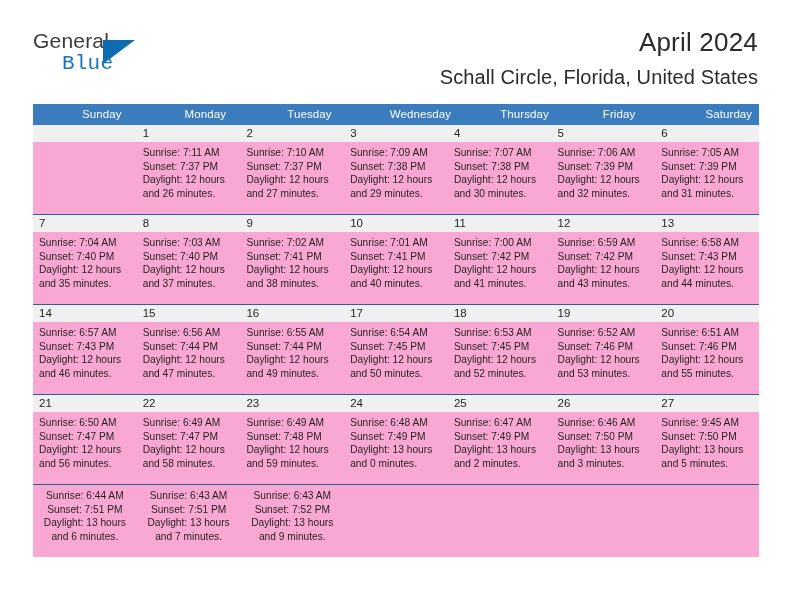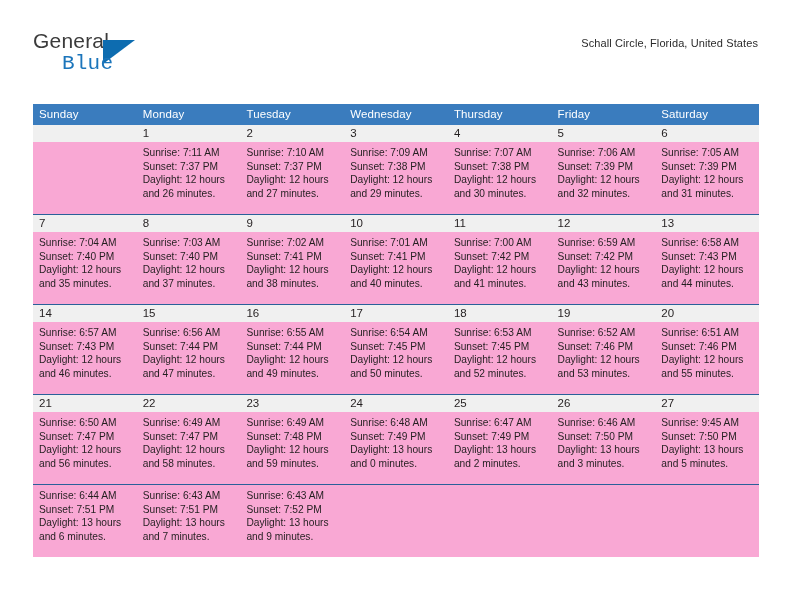--- a/index.html
+++ b/index.html
@@ -62,21 +62,21 @@
   }
   .cal-title {
     font-size: 26px;
     color: #2b2b2b;
     font-weight: normal;
     letter-spacing: 0.2px;
     line-height: 1.1;
   }
   .cal-subtitle {
     margin-top: 9px;
-    font-size: 11px;
+    font-size: 20px;
     color: #2b2b2b;
     letter-spacing: 0.1px;
   }
 
   
   .calendar {
     position: absolute;
     left: 33px;
     top: 104px;
     width: 726px;
@@ -87,20 +87,21 @@
     height: 21px;
   }
   .weekday {
     flex: 1 1 0;
     color: #ffffff;
     font-size: 11.5px;
     line-height: 21px;
     padding-left: 6px;
     box-sizing: border-box;
     letter-spacing: 0.1px;
+    margin-left: 43px;
   }
 
   .week {
     position: relative;
   }
   .week + .week {
     border-top: 1.4px solid #2a6099;
   }
   .daynum-band {
     display: flex;
@@ -126,33 +127,35 @@
     box-sizing: border-box;
     font-size: 10.2px;
     line-height: 13.6px;
     color: #231f20;
   }
   .detail div {
     white-space: nowrap;
   }
   .week-last .detail-band {
     height: 72px;
+    text-align: center;
   }
 </style>
 </head>
 <body>
 
 <div class="page-header">
   <div class="brand">
     <span class="brand-general">General</span>
     <span class="brand-tri"></span>
     <span class="brand-blue">Blue</span>
   </div>
 
   <div class="title-block">
+    <div class="cal-title">April 2024</div>
     <div class="cal-subtitle">Schall Circle, Florida, United States</div>
   </div>
 </div>
 
 <div class="calendar">
   <div class="weekday-row" id="weekday-row">
       <div class="weekday">Sunday</div>
       <div class="weekday">Monday</div>
       <div class="weekday">Tuesday</div>
       <div class="weekday">Wednesday</div>

